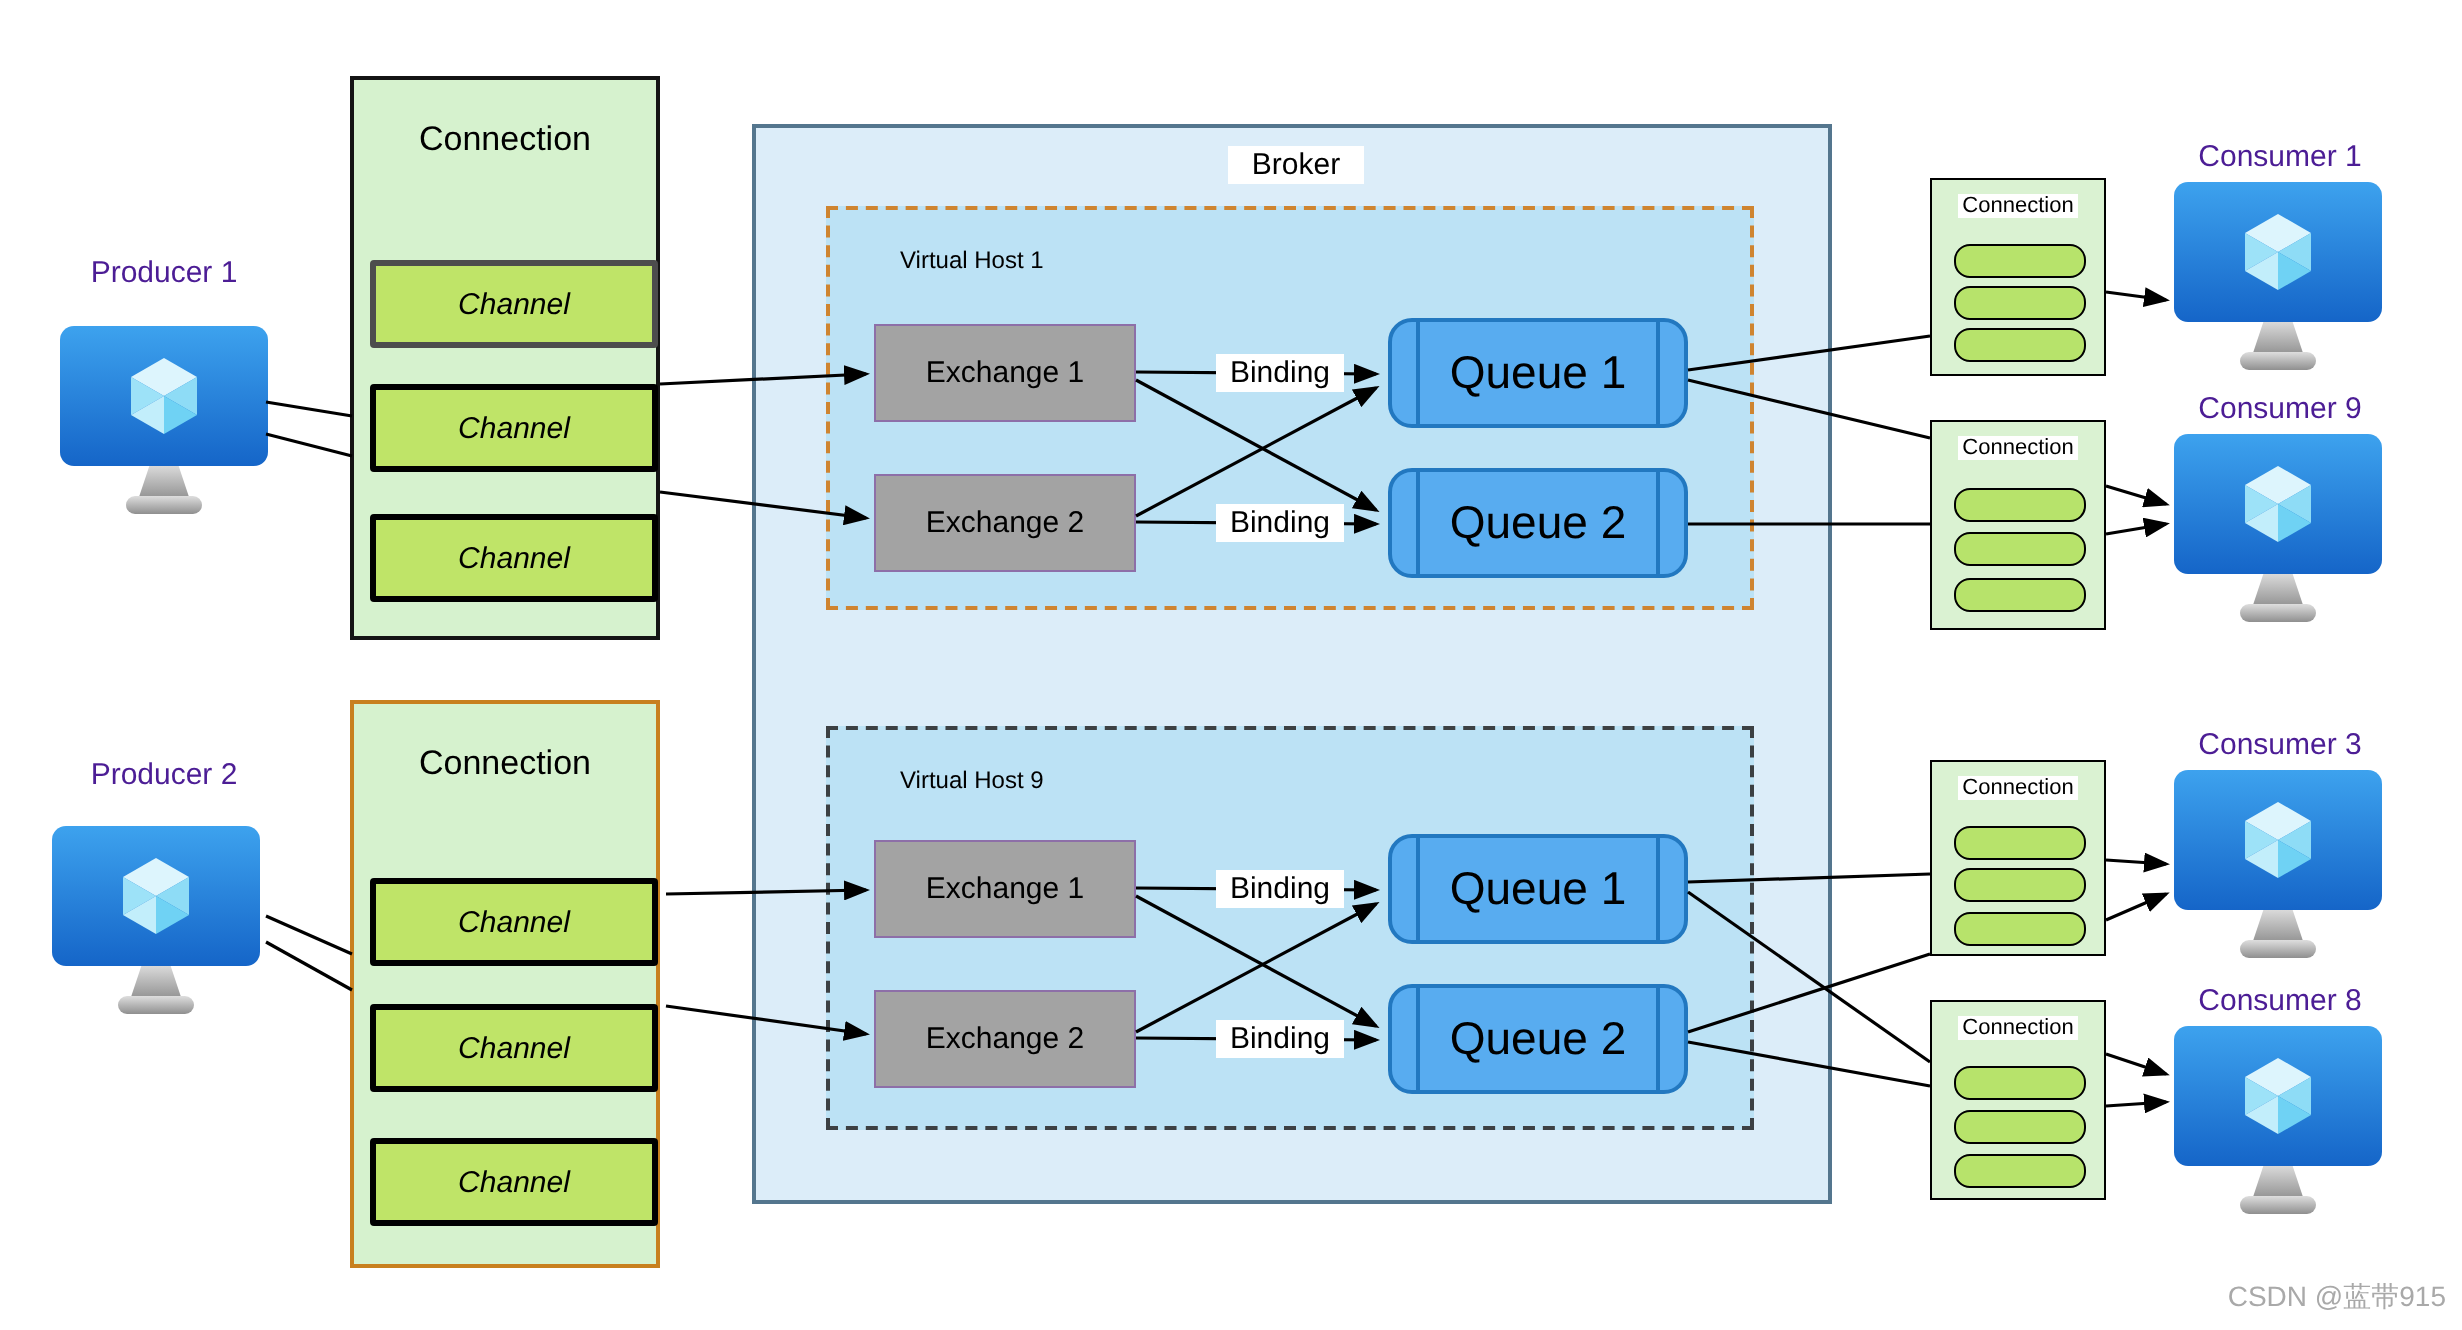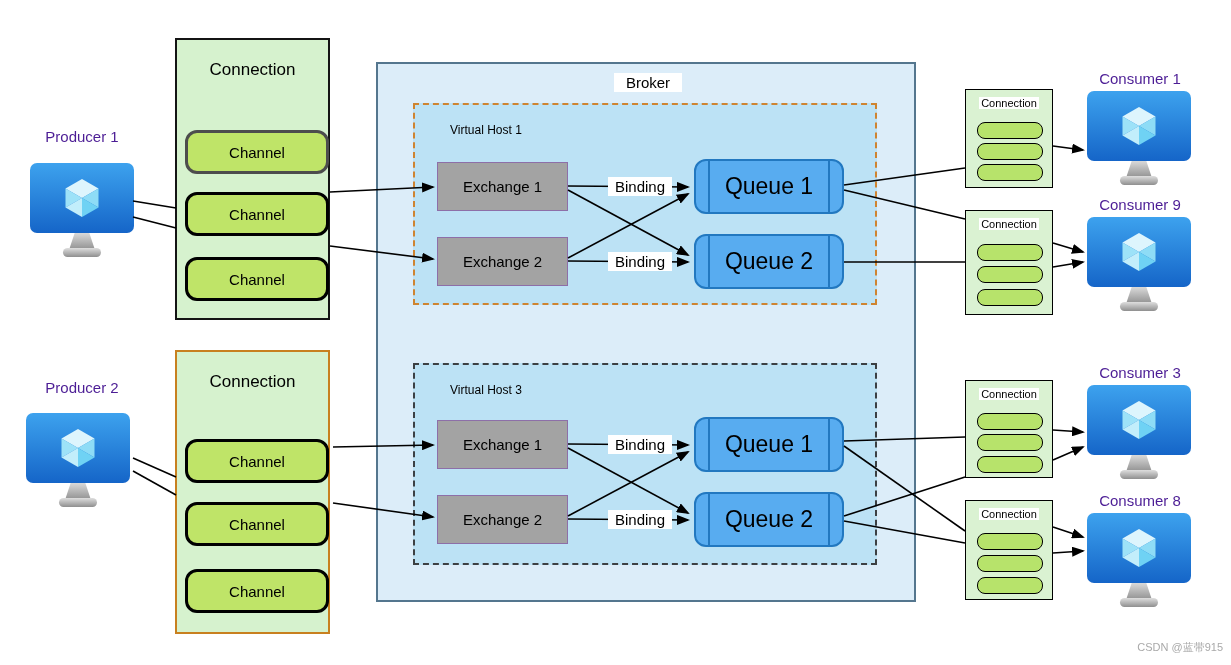--- a/index.html
+++ b/index.html
@@ -5,23 +5,23 @@
   html,body{margin:0;padding:0;background:#fff;}
   #stage{position:relative;width:1231px;height:665px;background:#fff;overflow:hidden;
          font-family:"Liberation Sans","DejaVu Sans",sans-serif;color:#000;}
   .abs{position:absolute;box-sizing:border-box;}
   .lbl{position:absolute;text-align:center;font-size:15px;line-height:18px;color:#4c1d95;}
 
   
   .pconn{background:#d6f2ce;border:2px solid #141414;}
   .pconn.orange{border-color:#c8801f;}
   .pconn-title{position:absolute;left:0;right:0;top:20px;text-align:center;font-size:17px;}
-  .channel{position:absolute;left:8px;width:138px;height:38px;border-radius:12px;
+  .channel{position:absolute;left:8px;width:138px;height:38px;border-radius:2px;
            background:#bfe468;border:3px solid #000;display:flex;align-items:center;
-           justify-content:center;font-size:15px;}
+           justify-content:center;font-size:15px;font-style:italic;}
   .channel.gray{border-color:#4d4d4d;}
 
   
   .broker{background:#dcedf9;border:2px solid #54768e;}
   .vh{background:#bce2f5;border:2px dashed #cf8430;}
   .vh.dark{border-color:#3c4043;}
   .vh-title{position:absolute;left:35px;top:18px;font-size:12px;}
   .exch{background:#a3a3a3;border:1.5px solid #8d6fa8;display:flex;align-items:center;
         justify-content:center;font-size:15px;}
   .queue{background:#58acf0;border:2px solid #2278c0;border-radius:12px;display:flex;
@@ -37,21 +37,21 @@
   .cconn{background:#daf2d2;border:1.5px solid #000;}
   .cconn-title{position:absolute;left:0;right:0;top:7px;text-align:center;z-index:6;font-size:11px;}
   .cconn-title span{background:#fff;padding:0 2px;}
   .cellipse{position:absolute;left:11px;width:64px;height:15px;border-radius:8px;
             background:#b7e36b;border:1.5px solid #000;}
 
   .overlay{position:absolute;left:0;top:0;z-index:5;pointer-events:none;}
   .ln{stroke:#000;stroke-width:1.6;fill:none;}
 
   .watermark{position:absolute;left:1075px;top:640px;width:148px;text-align:right;
-             font-size:11px;color:#a9a9a9;}
+             font-size:14px;color:#a9a9a9;}
   .monitor{position:absolute;}
 </style>
 </head>
 <body>
 
 <div id="stage">
 
   <svg width="0" height="0" style="position:absolute">
     <defs>
       <linearGradient id="scrg" x1="0" y1="0" x2="0" y2="1">
@@ -117,21 +117,21 @@
   </div>
   <div class="abs queue" style="left:694px;top:234px;width:150px;height:55px">
     <div class="ql l"></div>
     <div class="ql r"></div>
     <span>Queue 2</span>
   </div>
   <div class="wlbl" style="left:608px;top:177px;width:60px">Binding</div>
   <div class="wlbl" style="left:608px;top:252px;width:60px">Binding</div>
 
   <div class="abs vh dark" style="left:413px;top:363px;width:464px;height:202px">
-    <div class="vh-title">Virtual Host 3</div>
+    <div class="vh-title">Virtual Host 9</div>
   </div>
   <div class="abs exch" style="left:437px;top:420px;width:131px;height:49px">Exchange 1</div>
   <div class="abs exch" style="left:437px;top:495px;width:131px;height:49px">Exchange 2</div>
   <div class="abs queue" style="left:694px;top:417px;width:150px;height:55px">
     <div class="ql l"></div>
     <div class="ql r"></div>
     <span>Queue 1</span>
   </div>
   <div class="abs queue" style="left:694px;top:492px;width:150px;height:55px">
     <div class="ql l"></div>

